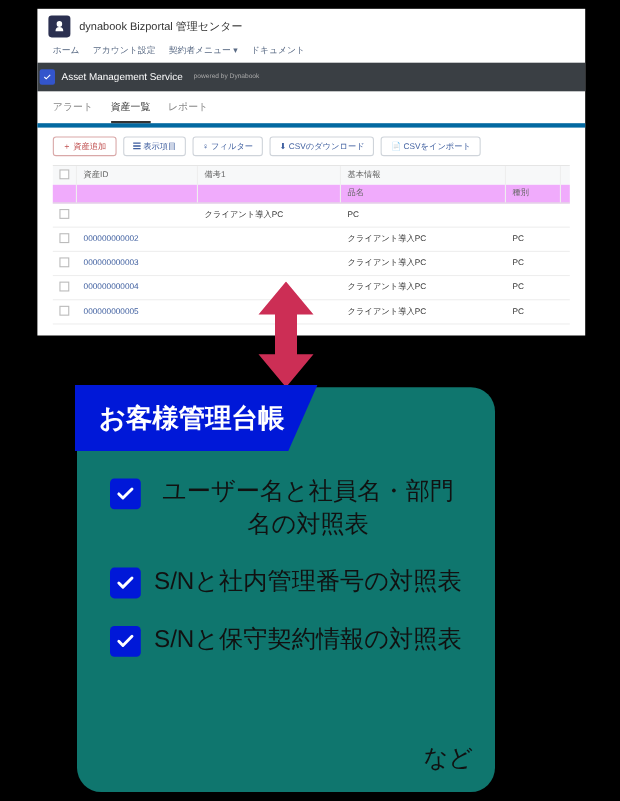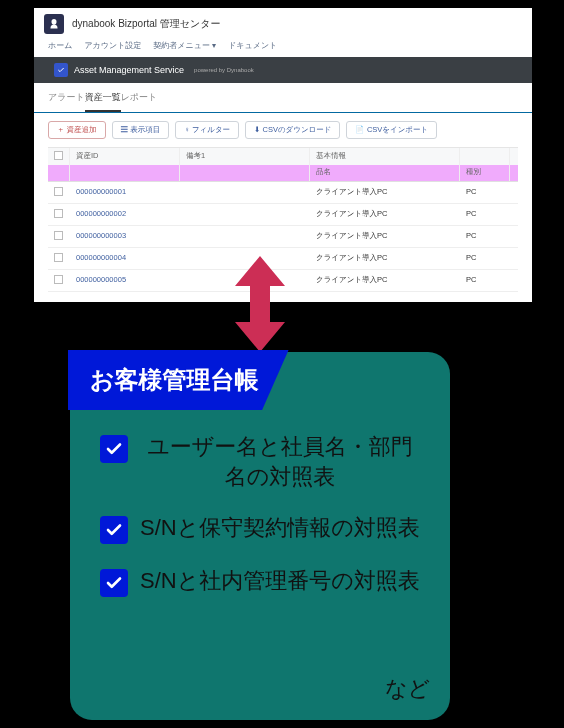--- a/index.html
+++ b/index.html
@@ -37,40 +37,41 @@
     display: flex;
     gap: 12px;
     padding: 4px 10px 6px 14px;
     font-size: 8px;
     color: #5a6b85;
   }
   .top-nav span { cursor: pointer; }
   .dark-bar {
     background: #3a3f44;
     color: #fff;
-    padding: 6px 20px;
+    padding: 6px 2px;
     display: flex;
     align-items: center;
     gap: 6px;
     font-size: 9px;
   }
   .dark-badge {
     width: 14px; height: 14px;
     background: #3355cc;
     border-radius: 2px;
     display: flex; align-items: center; justify-content: center;
   }
   .dark-badge svg { width: 8px; height: 8px; }
   .powered { font-size: 6px; color: #aaa; margin-left: 4px; }
   .tabs {
     display: flex;
+    gap: 16px;
     padding: 8px 14px 0;
     font-size: 9px;
     color: #888;
-    border-bottom: 1px solid #0369a1;
+    border-bottom: 4px solid #0369a1;
   }
   .tabs .tab { padding-bottom: 6px; cursor: pointer; }
   .tabs .tab.active { color: #333; border-bottom: 2px solid #333; font-weight: 500; }
   .toolbar {
     display: flex;
     gap: 6px;
     padding: 8px 14px;
   }
   .tbtn {
     border: 1px solid #cfd4da;
@@ -227,21 +228,20 @@
     <div class="thead-row2">
       <div class="th"></div>
       <div class="th"></div>
       <div class="th"></div>
       <div class="th">品名</div>
       <div class="th">種別</div>
     </div>
     <div id="tbody">
         <div class="trow">
           <div class="td"><span class="chk"></span></div>
-          <div class="td id">000000000001</div>
           <div class="td"></div>
           <div class="td">クライアント導入PC</div>
           <div class="td">PC</div>
         </div>
         <div class="trow">
           <div class="td"><span class="chk"></span></div>
           <div class="td id">000000000002</div>
           <div class="td"></div>
           <div class="td">クライアント導入PC</div>
           <div class="td">PC</div>
@@ -287,25 +287,25 @@
           </svg>
         </div>
         <div class="ledger-text">ユーザー名と社員名・部門名の対照表</div>
       </div>
       <div class="ledger-item">
         <div class="ledger-check">
           <svg viewBox="0 0 24 24">
             <path d="M20 6L9 17l-5-5" stroke="#fff" stroke-width="3.5" fill="none" stroke-linecap="round" stroke-linejoin="round"></path>
           </svg>
         </div>
-        <div class="ledger-text">S/Nと保守契約情報の対照表</div>
+        <div class="ledger-text">S/Nと社内管理番号の対照表</div>
       </div>
       <div class="ledger-item">
         <div class="ledger-check">
           <svg viewBox="0 0 24 24">
             <path d="M20 6L9 17l-5-5" stroke="#fff" stroke-width="3.5" fill="none" stroke-linecap="round" stroke-linejoin="round"></path>
           </svg>
         </div>
-        <div class="ledger-text">S/Nと社内管理番号の対照表</div>
+        <div class="ledger-text">S/Nと保守契約情報の対照表</div>
       </div>
     </div>
   <div class="etc">など</div>
 </div>
 
 </body></html>

